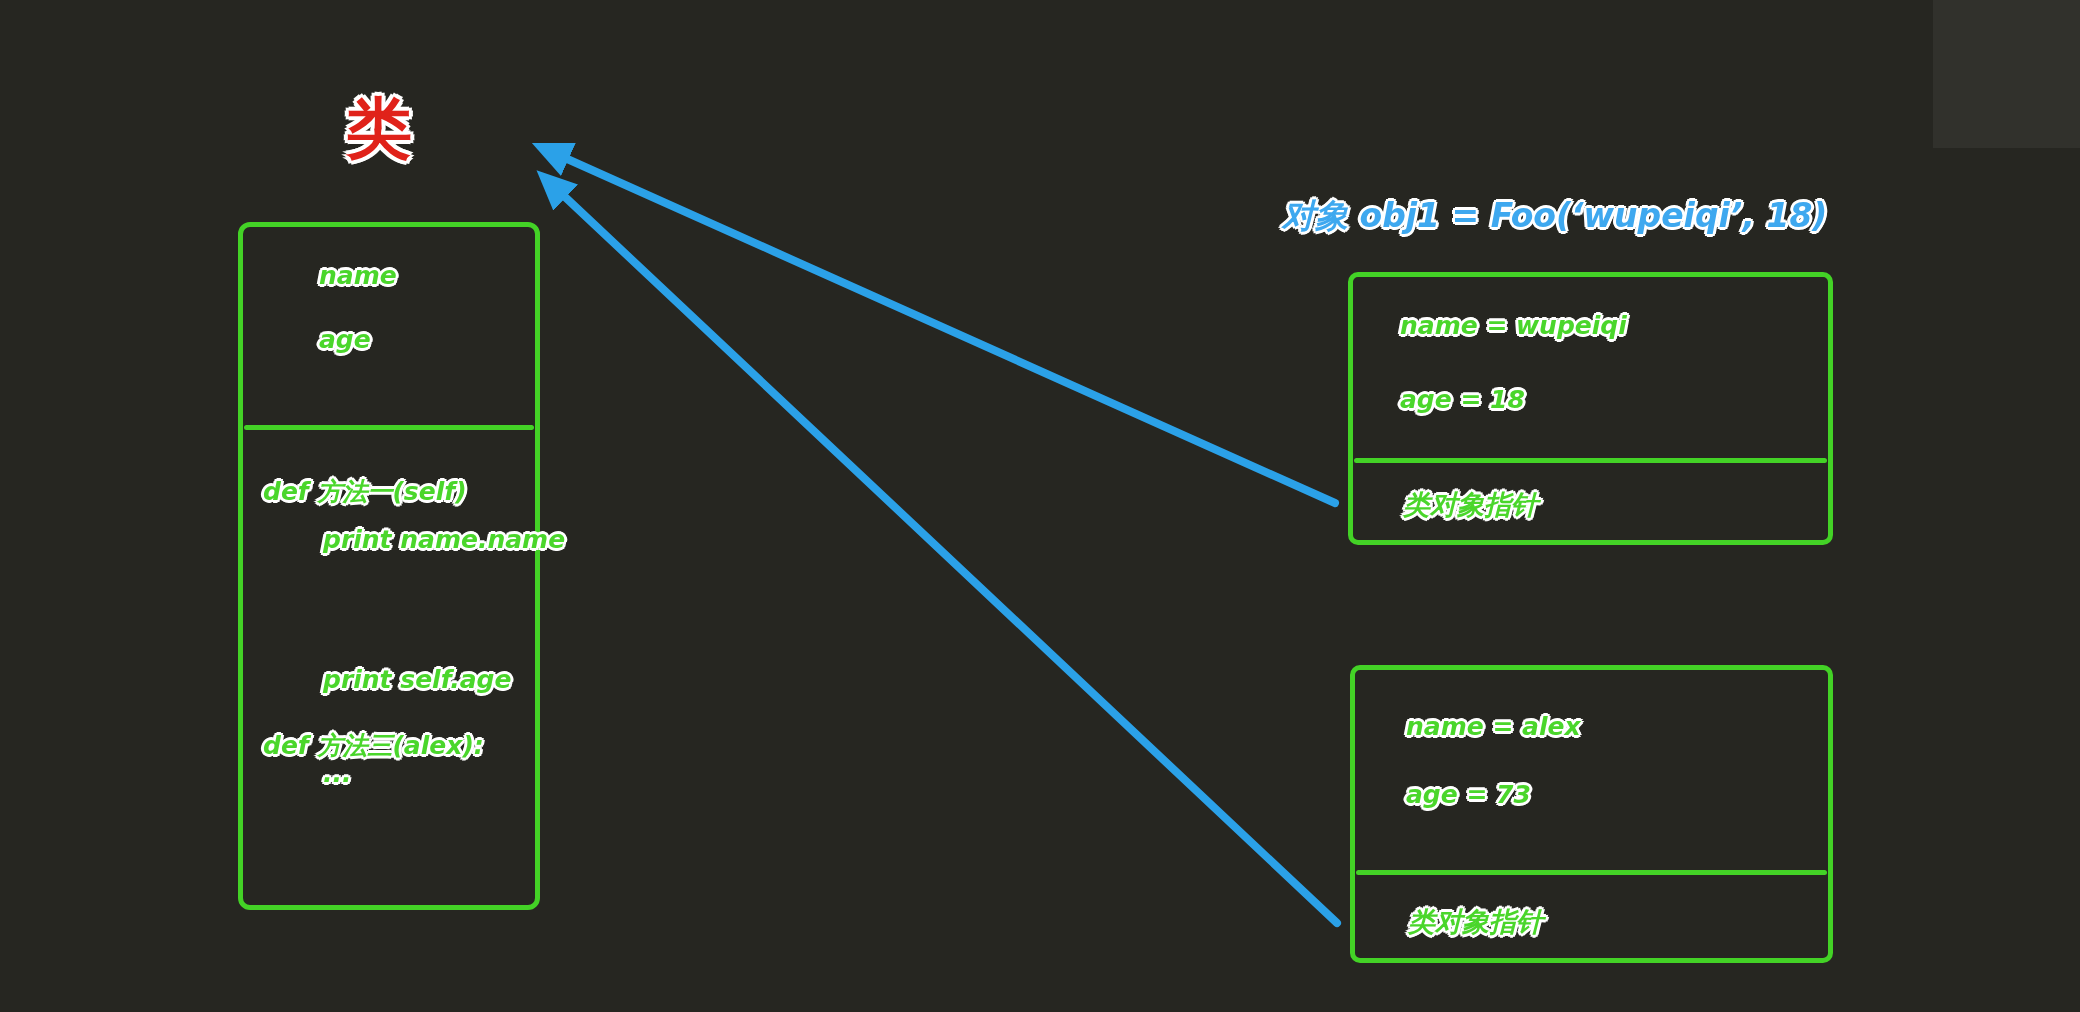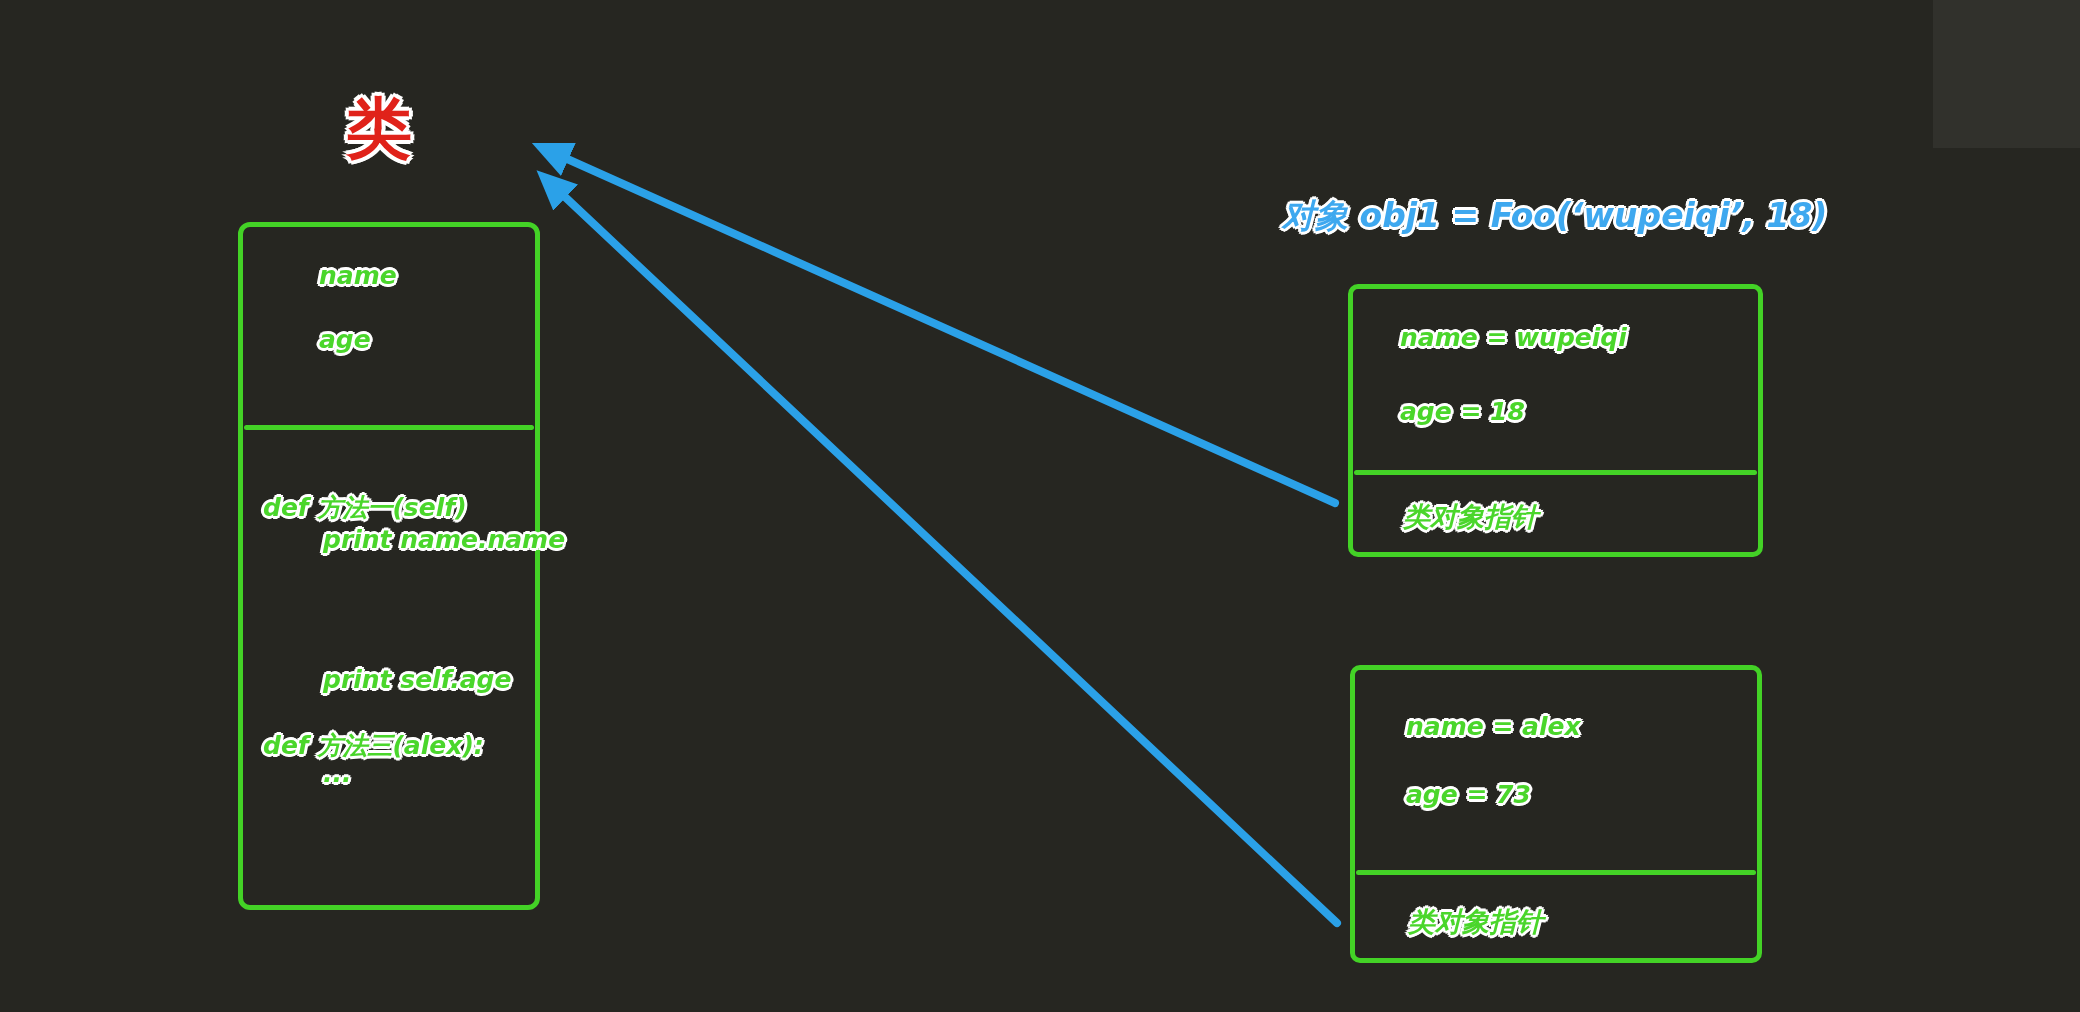--- a/index.html
+++ b/index.html
@@ -27,22 +27,22 @@
   .o3{text-shadow:-3px -3px 0 var(--outline-white),3px -3px 0 var(--outline-white),
       -3px 3px 0 var(--outline-white),3px 3px 0 var(--outline-white),
       0 -4px 0 var(--outline-white),0 4px 0 var(--outline-white),
       -4px 0 0 var(--outline-white),4px 0 0 var(--outline-white);}
   .class-label{position:absolute;left:346px;top:84px;font-size:66px;color:var(--class-red);letter-spacing:2px;}
   .gbox{position:absolute;border:5px solid var(--panel-border-green);border-radius:12px;box-sizing:border-box;}
   .class-box{left:238px;top:222px;width:302px;height:688px;}
   .gtext{position:absolute;color:var(--text-green);font-size:25px;white-space:nowrap;text-align:center;}
   .divider{position:absolute;left:1px;right:1px;height:5px;background:var(--panel-border-green);border-radius:3px;}
   .obj-title{position:absolute;color:var(--title-blue);font-size:33px;white-space:nowrap;}
-  .obj-box1{left:1348px;top:272px;width:415px;height:273px;border-radius:10px;margin-top:12px;}
-  .obj-box2{left:1350px;top:665px;width:412px;height:298px;border-radius:10px;}
+  .obj-box1{left:1348px;top:272px;width:485px;height:273px;border-radius:10px;}
+  .obj-box2{left:1350px;top:665px;width:483px;height:298px;border-radius:10px;}
   .arrow-layer{position:absolute;left:0;top:0;width:2080px;height:1012px;pointer-events:none;}
 </style>
 </head>
 <body>
 
 <div id="canvas">
 
   <div class="corner-rect"></div>
 
   <svg class="arrow-layer" viewBox="0 0 2080 1012">
@@ -55,21 +55,21 @@
     <line x1="1337" y1="923" x2="547" y2="180" stroke="#2ba1e8" stroke-width="8" stroke-linecap="round" marker-end="url(#ah)"></line>
   </svg>
 
   <div class="class-label o3">类</div>
 
   <div class="gbox class-box">
     <div class="gtext o2" style="left:76px;top:34px">name</div>
     <div class="gtext o2" style="left:76px;top:98px">age</div>
     <div class="divider" style="top:198px"></div>
 
-    <div class="gtext o2" style="left:20px;top:264px">def  方法一(self)</div>
+    <div class="gtext o2" style="left:20px;top:248px">def  方法一(self)</div>
     <div class="gtext o2" style="left:80px;top:298px">print name.name</div>
 
     <div class="gtext o2" style="left:80px;top:438px">print self.age</div>
 
     <div class="gtext o2" style="left:20px;top:502px">def  方法三(alex):</div>
     <div class="gtext o2" style="left:80px;top:532px">...</div>
   </div>
 
   <div class="obj-title o2" style="left:1282px;top:194px">对象 obj1 = Foo(‘wupeiqi’, 18)</div>
   <div class="gbox obj-box1">

